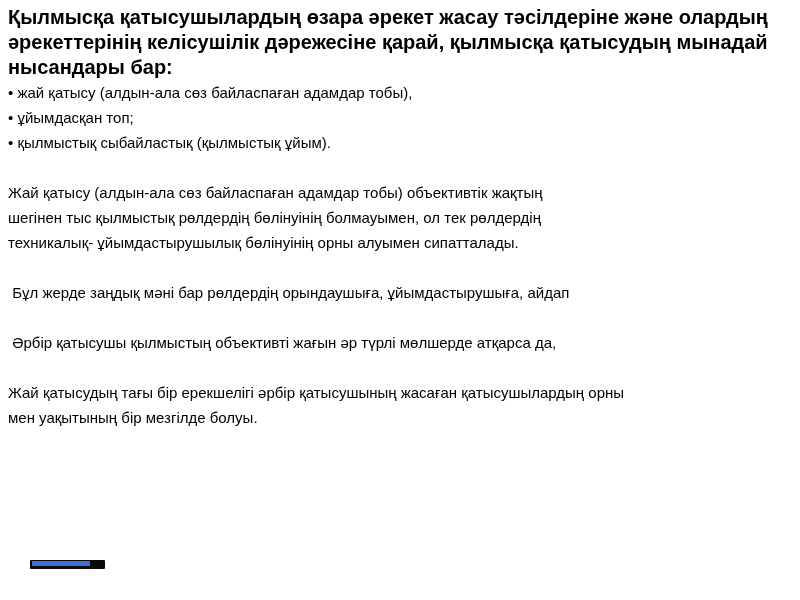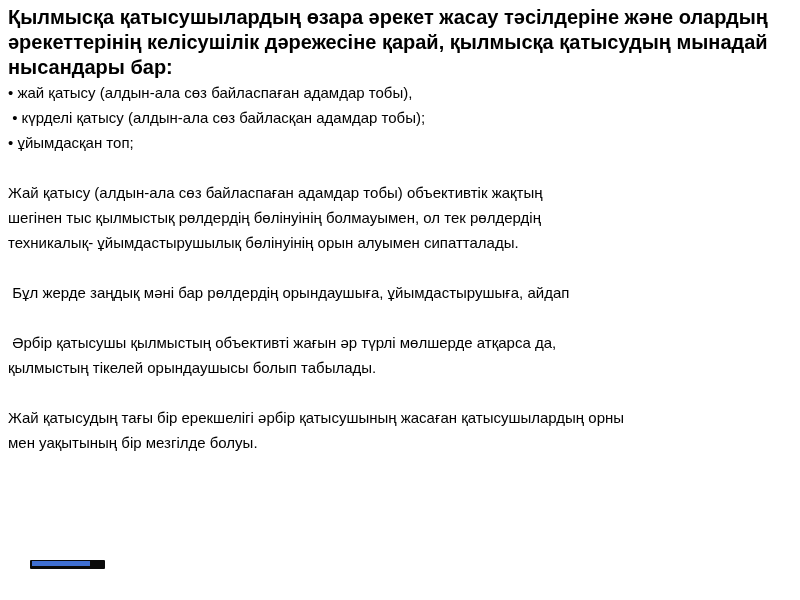--- a/index.html
+++ b/index.html
@@ -62,43 +62,42 @@
   <div class="textblock">
 
     <div>
       <div class="line bold">Қылмысқа қатысушылардың өзара әрекет жасау тәсілдеріне және олардың</div>
       <div class="line bold">әрекеттерінің келісушілік дәрежесіне қарай, қылмысқа қатысудың мынадай</div>
       <div class="line bold">нысандары бар:</div>
     </div>
 
     <div>
       <div class="line">• жай қатысу (алдын-ала сөз байласпаған адамдар тобы),</div>
-      <div class="line"> • күрделі қатысу (алдын-ала сөз байласқан адамдар тобы);</div>
       <div class="line">• ұйымдасқан топ;</div>
+      <div class="line">• қылмыстық сыбайластық (қылмыстық ұйым).</div>
     </div>
 
     <div class="spacer"></div>
 
     <div>
       <div class="line">Жай қатысу (алдын-ала сөз байласпаған адамдар тобы) объективтік жақтың</div>
       <div class="line">шегінен тыс қылмыстық рөлдердің бөлінуінің болмауымен, ол тек рөлдердің</div>
-      <div class="line">техникалық- ұйымдастырушылық бөлінуінің орын алуымен сипатталады.</div>
+      <div class="line">техникалық- ұйымдастырушылық бөлінуінің орны алуымен сипатталады.</div>
     </div>
 
     <div class="spacer"></div>
 
     <div>
       <div class="line"> Бұл жерде заңдық мәні бар рөлдердің орындаушыға, ұйымдастырушыға, айдап</div>
     </div>
 
     <div class="spacer"></div>
 
     <div>
       <div class="line"> Әрбір қатысушы қылмыстың объективті жағын әр түрлі мөлшерде атқарса да,</div>
-      <div class="line">қылмыстың тікелей орындаушысы болып табылады.</div>
     </div>
 
     <div class="spacer"></div>
 
     <div>
       <div class="line">Жай қатысудың тағы бір ерекшелігі әрбір қатысушының жасаған қатысушылардың орны</div>
       <div class="line">мен уақытының бір мезгілде болуы.</div>
     </div>
 
   </div>

